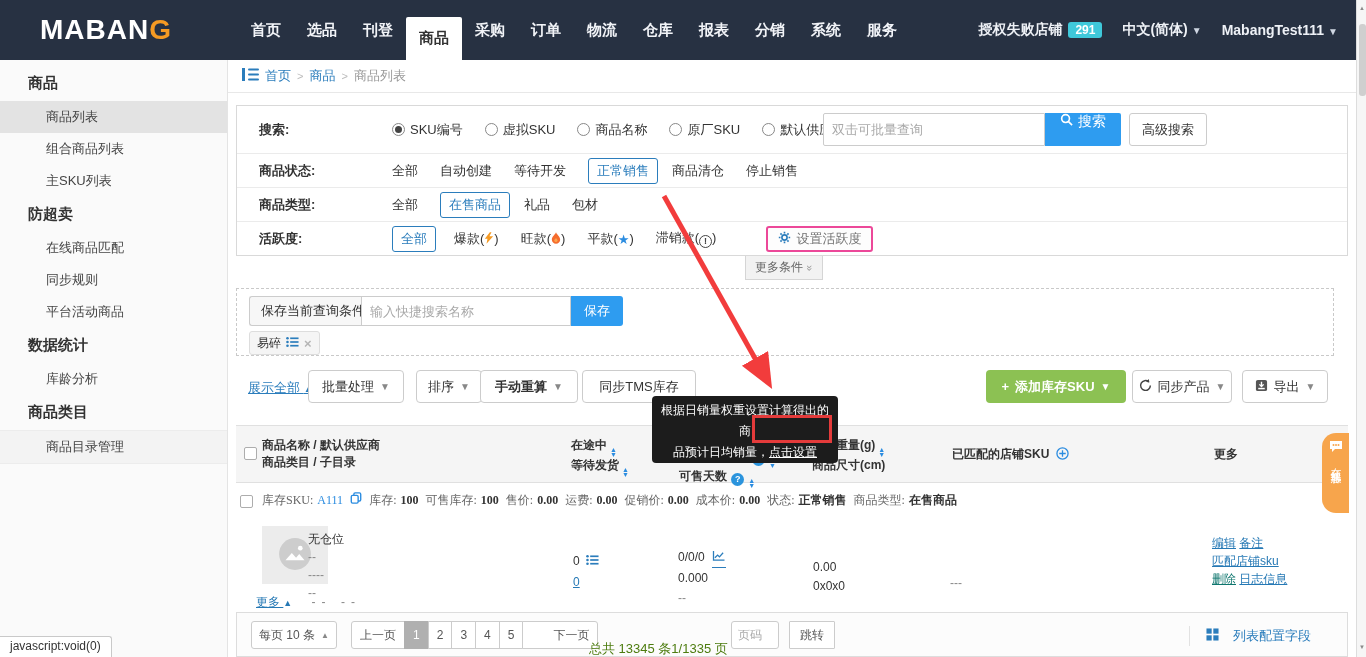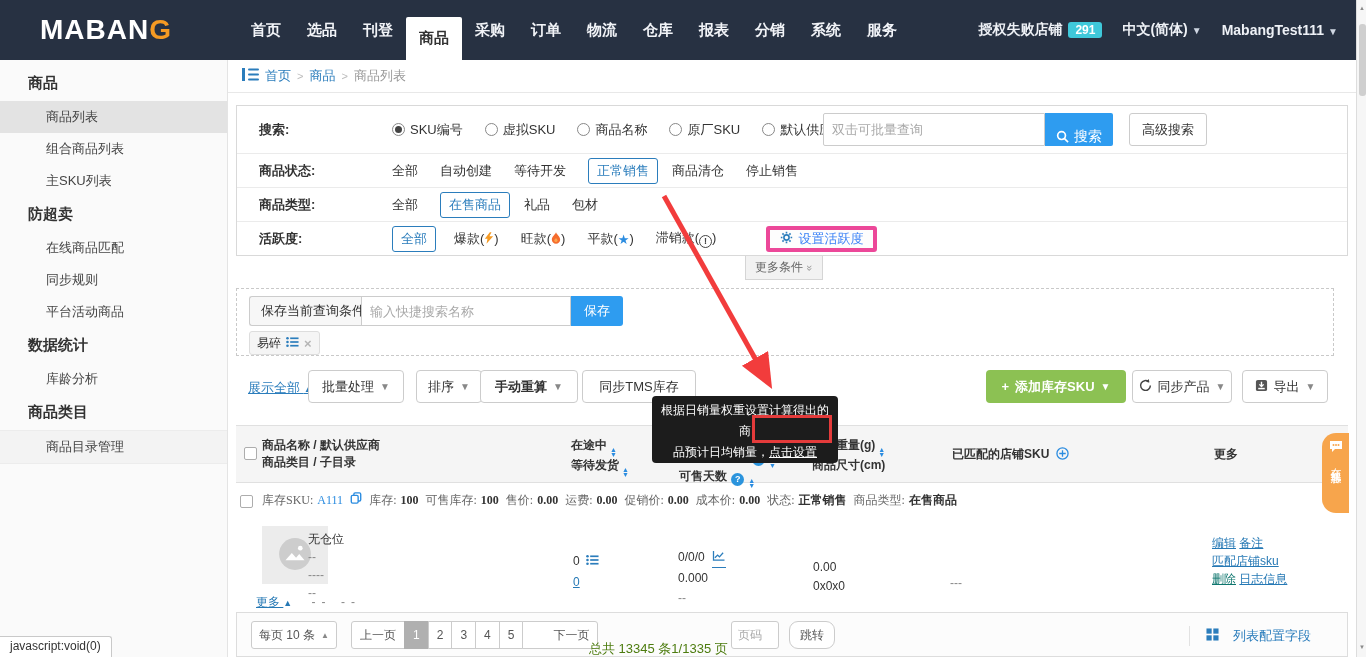--- a/index.html
+++ b/index.html
@@ -38,26 +38,26 @@
   .f-row + .f-row { border-top:1px solid #ebebeb; }
   .f-label { width:133px; font-size:13px; font-weight:bold; color:#333; }
   .f-opt { font-size:13px; color:#333; margin-right:22px; cursor:pointer; white-space:nowrap; }
   .f-chip { border:1px solid #2b7dbc; color:#2b7dbc; border-radius:3px; padding:3px 8px; margin-right:14px; }
   .radio { display:inline-block; width:13px; height:13px; border:1px solid #888; border-radius:50%; background:#fff; vertical-align:-2px; margin-right:5px; }
   .radio.checked::after { content:""; display:block; width:7px; height:7px; margin:2px; border-radius:50%; background:#444; }
   .row1 { height:47px; }
   .row2,.row3,.row4 { height:34px; }
   #search-input { position:absolute; left:586px; top:7px; width:222px; height:33px; border:1px solid #ccc; border-radius:2px 0 0 2px; padding:0 8px; font-size:13px; color:#333; }
   #search-input::placeholder { color:#a9a9a9; }
-  #search-btn { position:absolute; left:808px; top:7px; width:68px; height:33px; background:#2e9cf0; color:#fff; border:none; border-radius:0 2px 2px 0; font-size:14px; cursor:pointer; display:flex; align-items:flex-end; justify-content:center; gap:5px; }
+  #search-btn { position:absolute; left:808px; top:7px; width:76px; height:33px; background:#2e9cf0; color:#fff; border:none; border-radius:0 2px 2px 0; font-size:14px; cursor:pointer; display:flex; align-items:flex-start; justify-content:center; gap:5px; }
   #adv-btn { position:absolute; left:892px; top:7px; width:78px; height:33px; background:#fff; border:1px solid #ccc; border-radius:3px; font-size:13px; color:#333; cursor:pointer; }
   .act-ic { display:inline-block; vertical-align:-1px; }
   .act-wrap::before { content:"("; } .act-wrap::after { content:")"; }
   .stag-icon { display:inline-block; width:13px; height:13px; border:1.5px solid #444; border-radius:50%; font-size:9px; font-weight:bold; color:#444; text-align:center; line-height:11px; vertical-align:-2px; }
-  #set-activity { margin-left:28px; height:26px; background:#fdfdfd; border:4px solid #ec4899; border-radius:3px; padding:0 10px; font-size:13px; color:#3b82f6; cursor:pointer; display:inline-flex; align-items:center; gap:5px; }
+  #set-activity { margin-left:28px; height:26px; background:#fdfdfd; border:2px solid #ec4899; border-radius:3px; padding:0 10px; font-size:13px; color:#737373; cursor:pointer; display:inline-flex; align-items:center; gap:5px; }
   #more-cond { position:absolute; left:517px; top:196px; width:78px; height:24px; background:#f2f2f2; border:1px solid #d5d5d5; border-top:none; color:#666; font-size:12px; display:flex; align-items:center; justify-content:center; gap:4px; cursor:pointer; }
   .dbl-chev { display:inline-block; transform:rotate(90deg); color:#999; font-size:11px; }
 
   
   #save-box { position:absolute; left:8px; top:228px; width:1098px; height:68px; border:1px dashed #c9c9c9; background:#fff; }
   #save-label { position:absolute; left:12px; top:7px; height:30px; background:#f7f7f7; border:1px solid #ccc; border-right:none; border-radius:3px 0 0 3px; padding:0 11px; font-size:13px; display:flex; align-items:center; color:#333; }
   #save-input { position:absolute; left:124px; top:7px; width:210px; height:30px; border:1px solid #ccc; padding:0 8px; font-size:13px; }
   #save-input::placeholder { color:#a9a9a9; }
   #save-btn { position:absolute; left:334px; top:7px; width:52px; height:30px; background:#2e9cf0; color:#fff; border:none; border-radius:0 3px 3px 0; font-size:13px; cursor:pointer; }
   #quick-tag { position:absolute; left:12px; top:42px; height:24px; background:#f5f5f5; border:1px solid #ddd; border-radius:3px; padding:0 7px; display:inline-flex; align-items:center; gap:5px; font-size:12px; color:#333; cursor:pointer; }
@@ -97,21 +97,21 @@
   #pagebar { position:absolute; left:8px; top:552px; width:1112px; height:45px; background:#fcfcfc; border:1px solid #ddd; }
   .pg-btn { position:absolute; top:8px; height:28px; background:#fff; border:1px solid #ccc; font-size:12px; color:#555; display:flex; align-items:center; justify-content:center; cursor:pointer; }
   #pg-group { position:absolute; left:114px; top:8px; display:flex; }
   #pg-group .pgi { height:28px; min-width:24px; padding:0 8px; background:#fff; border:1px solid #ccc; margin-left:-1px; font-size:12px; color:#555; display:flex; align-items:center; justify-content:center; cursor:pointer; }
   #pg-group .pgi.first { border-radius:3px 0 0 3px; margin-left:0; }
   #pg-group .pgi.last { border-radius:0 3px 3px 0;padding-left:30px; }
   #pg-group .pgi.cur { background:#b0b0b0; color:#fff; border-color:#b0b0b0; }
   #pg-total { position:absolute; left:352px; top:27px; font-size:13px; color:#4d7c0f; }
   #pg-input { position:absolute; left:494px; top:8px; width:48px; height:28px; border:1px solid #ccc; border-radius:3px; padding:0 6px; font-size:12px; }
   #pg-input::placeholder { color:#aaa; }
-  #pg-jump { position:absolute; left:552px; top:8px; width:46px; height:28px; border-radius:9px; }
+  #pg-jump { position:absolute; left:552px; top:8px; width:46px; height:28px; border-radius:1px; }
   #pg-config { position:absolute; right:36px; top:13px; color:#2b7dbc; font-size:13px; display:flex; align-items:center; gap:14px; cursor:pointer; border-left:1px solid #e2e2e2; padding-left:16px; height:20px; }
 
   
   #tooltip { position:absolute; left:652px; top:396px; width:186px; background:#1c1c1c; color:#fff; border-radius:4px; font-size:12px; line-height:21px; text-align:center; padding:4px 4px 0; z-index:60; }
   #tooltip a { color:#fff; text-decoration:underline; cursor:pointer; }
   #red-box { position:absolute; left:100px; top:19px; width:80px; height:28px; border:3px solid #e43b3b; z-index:61; }
   #arrow-svg { position:absolute; left:0; top:0; width:1366px; height:657px; z-index:70; pointer-events:none; }
   #chat-tab { position:absolute; left:1322px; top:433px; width:27px; height:80px; background:#f7a54c; border-radius:14px 0 0 14px; z-index:80; display:flex; flex-direction:column; align-items:center; padding-top:7px; cursor:pointer; }
   #chat-tab .v-txt { writing-mode:vertical-rl; color:#fff; font-size:11px; letter-spacing:2px; margin-top:3px; }
   #statusbar { position:absolute; left:0; top:636px; height:21px; background:#fff; border:1px solid #c9c9c9; border-left:none; border-bottom:none; border-radius:0 3px 0 0; padding:2px 10px; font-size:12px; color:#333; z-index:90; }

